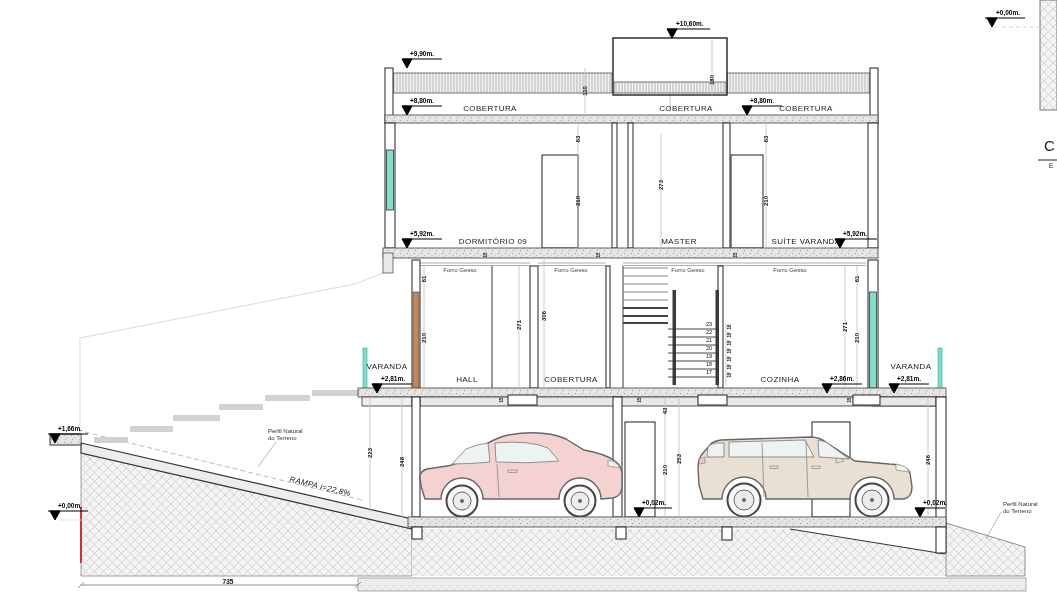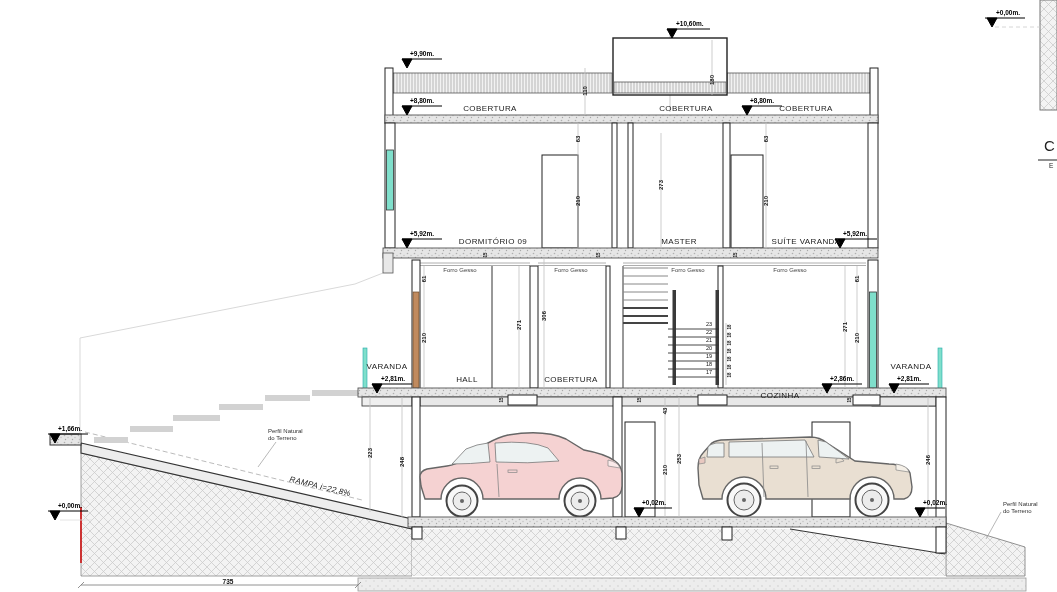--- a/index.html
+++ b/index.html
@@ -269,21 +269,21 @@
 <div class="lbl room" style="left:490px;top:105px">COBERTURA</div>
 <div class="lbl room" style="left:686px;top:105px">COBERTURA</div>
 <div class="lbl room" style="left:806px;top:105px">COBERTURA</div>
 
 <div class="lbl room" style="left:493px;top:238px">DORMITÓRIO 09</div>
 <div class="lbl room" style="left:679px;top:238px">MASTER</div>
 <div class="lbl room" style="left:806px;top:238px">SUÍTE VARANDA</div>
 
 <div class="lbl room" style="left:467px;top:376px">HALL</div>
 <div class="lbl room" style="left:571px;top:376px">COBERTURA</div>
-<div class="lbl room" style="left:780px;top:392px">COZINHA</div>
+<div class="lbl room" style="left:780px;top:376px">COZINHA</div>
 <div class="lbl room" style="left:387px;top:363px">VARANDA</div>
 <div class="lbl room" style="left:911px;top:363px">VARANDA</div>
 
 <div class="lbl forro" style="left:460px;top:267px">Forro Gesso</div>
 <div class="lbl forro" style="left:571px;top:267px">Forro Gesso</div>
 <div class="lbl forro" style="left:688px;top:267px">Forro Gesso</div>
 <div class="lbl forro" style="left:790px;top:267px">Forro Gesso</div>
 
 <div class="lbl lvl" style="left:676px;top:21px">+10,60m.</div>
 <div class="lbl lvl" style="left:410px;top:51px">+9,90m.</div>

